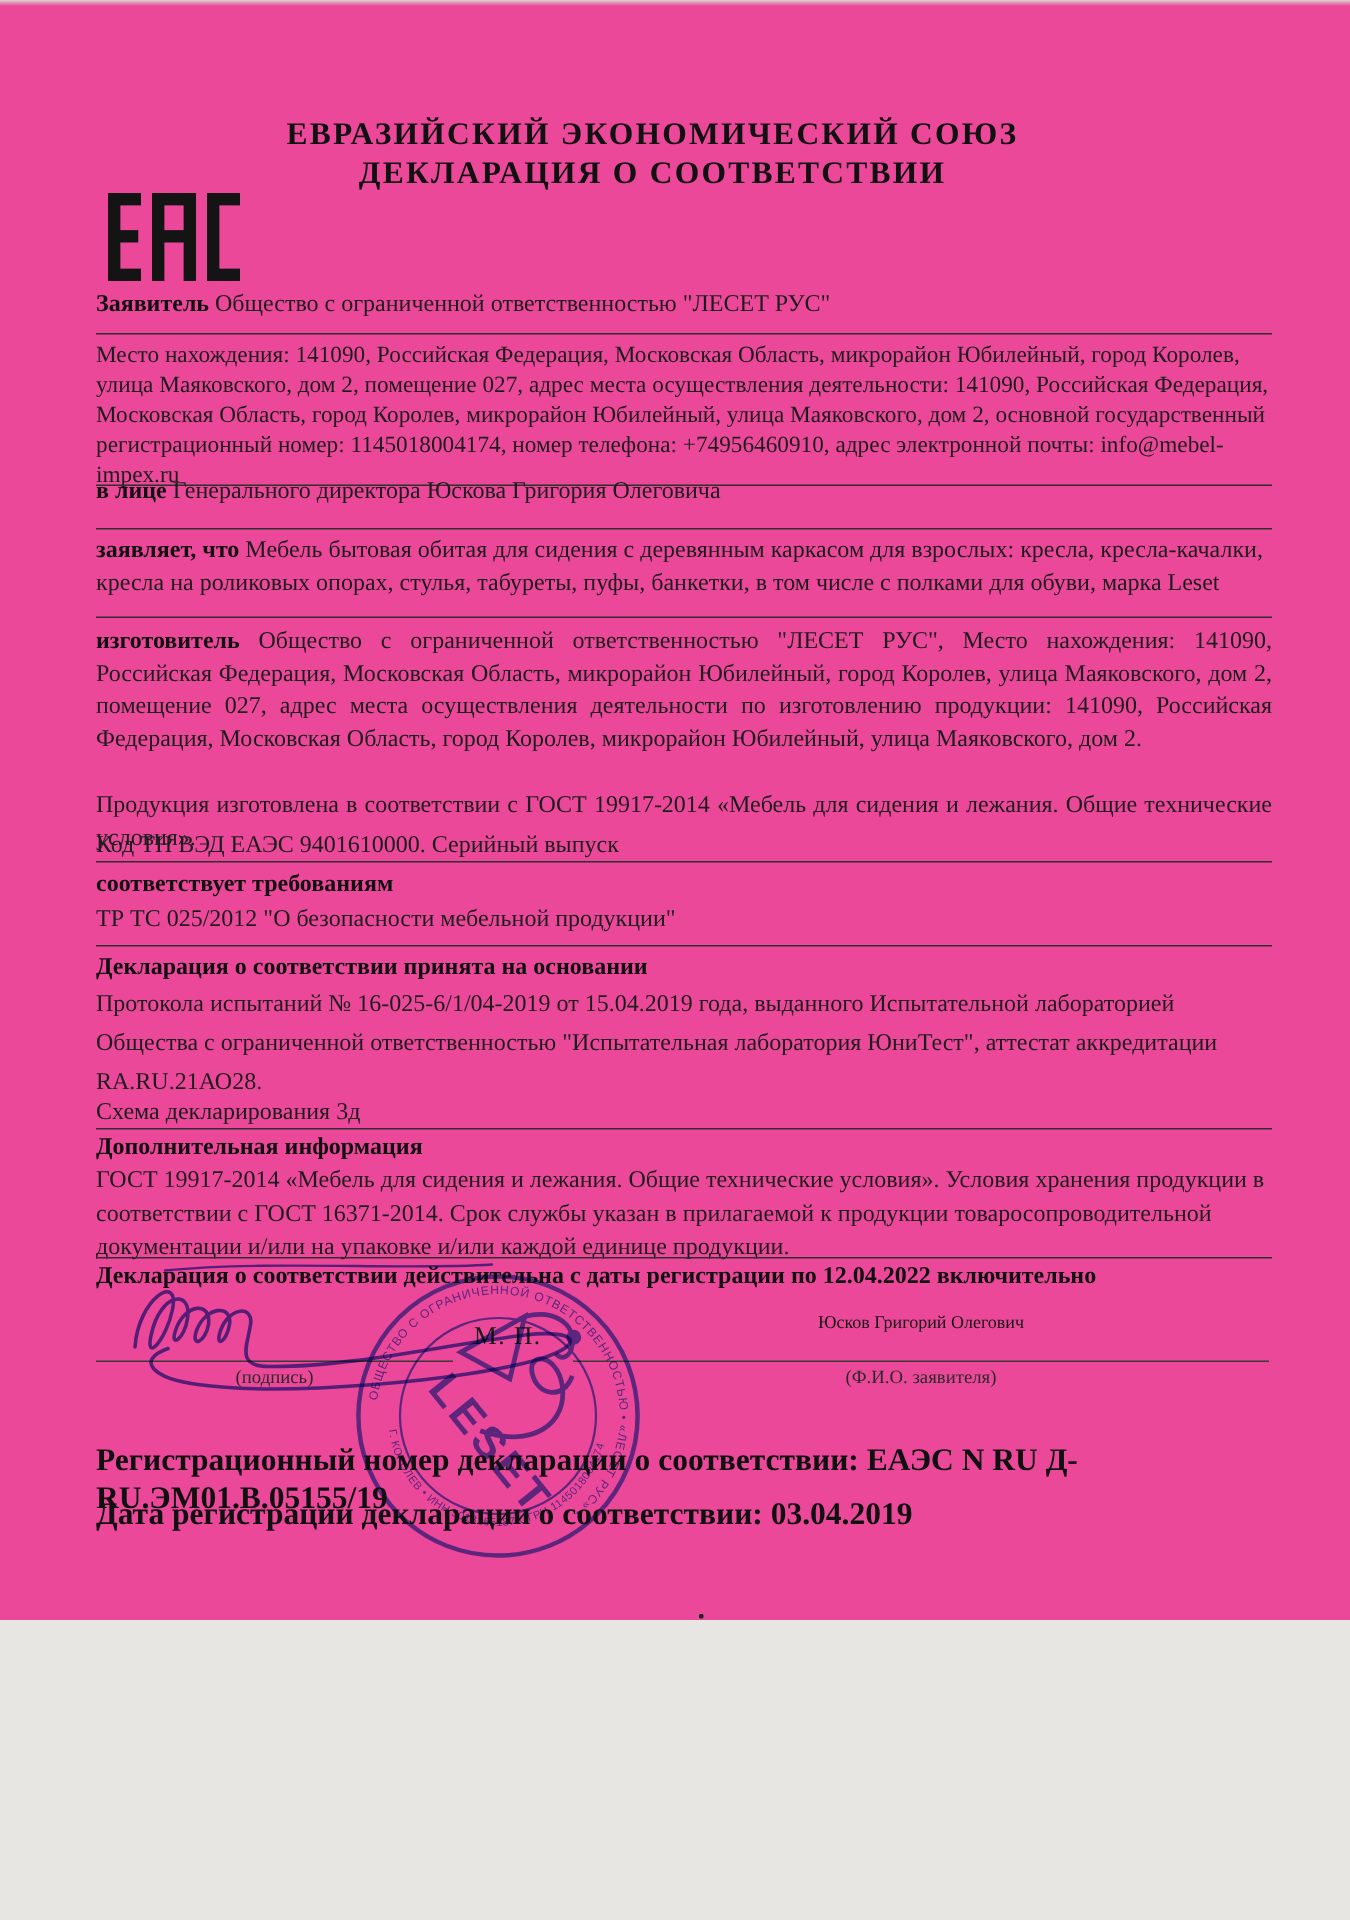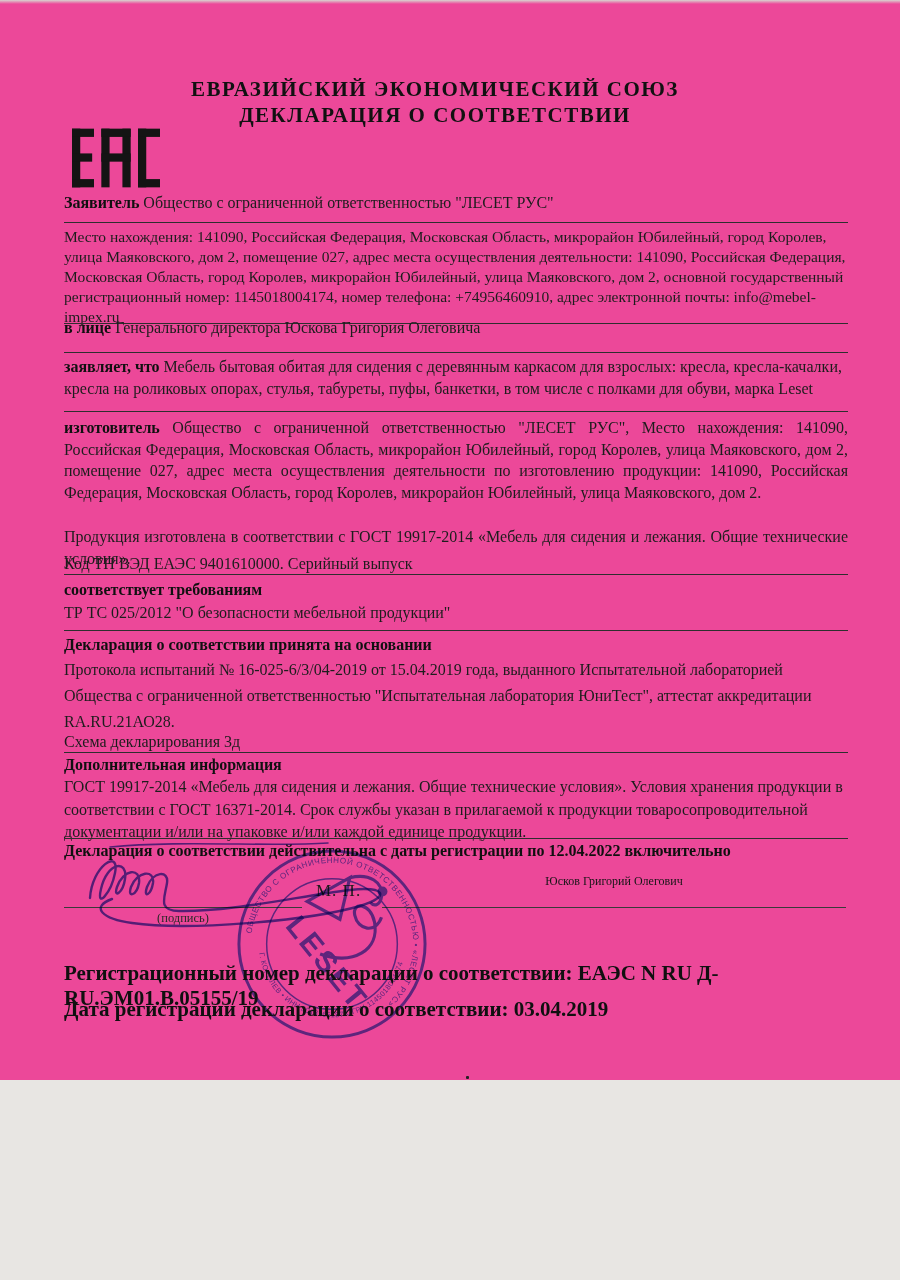--- a/index.html
+++ b/index.html
@@ -97,35 +97,36 @@
   </div>
   <div class="blk just" style="top:526px">Продукция изготовлена в соответствии с ГОСТ 19917-2014 «Мебель для сидения и лежания. Общие технические условия».</div>
   <div class="blk" style="top:553px">Код ТН ВЭД ЕАЭС 9401610000. Серийный выпуск</div>
   <div class="hline" style="top:574px"></div>
 
   <div class="blk bold-line" style="top:579px">соответствует требованиям</div>
   <div class="blk" style="top:602px">ТР ТС 025/2012 "О безопасности мебельной продукции"</div>
   <div class="hline" style="top:630px"></div>
 
   <div class="blk bold-line" style="top:634px">Декларация о соответствии принята на основании</div>
-  <div class="blk wide" style="top:657px">Протокола испытаний № 16-025-6/3/04-2019 от 15.04.2019 года, выданного Испытательной лабораторией Общества с ограниченной ответственностью "Испытательная лаборатория ЮниТест", аттестат аккредитации RA.RU.21АО28.</div>
+  <div class="blk wide" style="top:657px">Протокола испытаний № 16-025-6/1/04-2019 от 15.04.2019 года, выданного Испытательной лабораторией Общества с ограниченной ответственностью "Испытательная лаборатория ЮниТест", аттестат аккредитации RA.RU.21АО28.</div>
   <div class="blk" style="top:731px">Схема декларирования 3д</div>
   <div class="hline" style="top:752px"></div>
 
   <div class="blk bold-line" style="top:754px">Дополнительная информация</div>
   <div class="blk" style="top:776px;line-height:22.5px">ГОСТ 19917-2014 «Мебель для сидения и лежания. Общие технические условия».  Условия хранения продукции в соответствии с ГОСТ 16371-2014. Срок службы указан  в прилагаемой к продукции товаросопроводительной документации и/или на упаковке и/или каждой единице продукции.</div>
   <div class="hline" style="top:838px"></div>
 
   <div class="blk bold-line" style="top:840px">Декларация о соответствии  действительна с даты регистрации по 12.04.2022 включительно</div>
 
   <div class="sigline" style="left:64px;top:907px;width:238px"></div>
   <div class="sigline" style="left:382px;top:907px;width:464px"></div>
   <div class="mp">М. П.</div>
   <div class="name">Юсков Григорий Олегович</div>
   <div class="caption" style="left:64px;top:911px;width:238px">(подпись)</div>
+  <div class="caption" style="left:382px;top:911px;width:464px">(Ф.И.О. заявителя)</div>
 
   <svg class="signature" width="352" height="108" viewBox="0 0 352 108">
     <g stroke="#4a55bd" fill="none" stroke-linecap="round">
       <path stroke-width="1.6" d="M50,11 C120,4 210,11 268,7"></path>
       <path stroke-width="2.4" d="M30,62 C32,30 60,12 55,37 C51,57 36,74 41,53 C47,26 68,23 65,43 C63,57 53,63 57,51 C63,33 81,31 79,47 C77,59 67,63 71,51 C77,35 95,33 93,47 C91,59 83,63 87,51 C93,35 109,34 107,47 C105,61 97,75 119,75 C170,76 240,60 290,54 C324,50 332,60 300,70 C248,85 128,95 72,87 C42,83 30,71 52,63"></path>
     </g>
   </svg>
 
   <svg class="stamp" width="198" height="198" viewBox="0 0 200 200">
     <defs>

